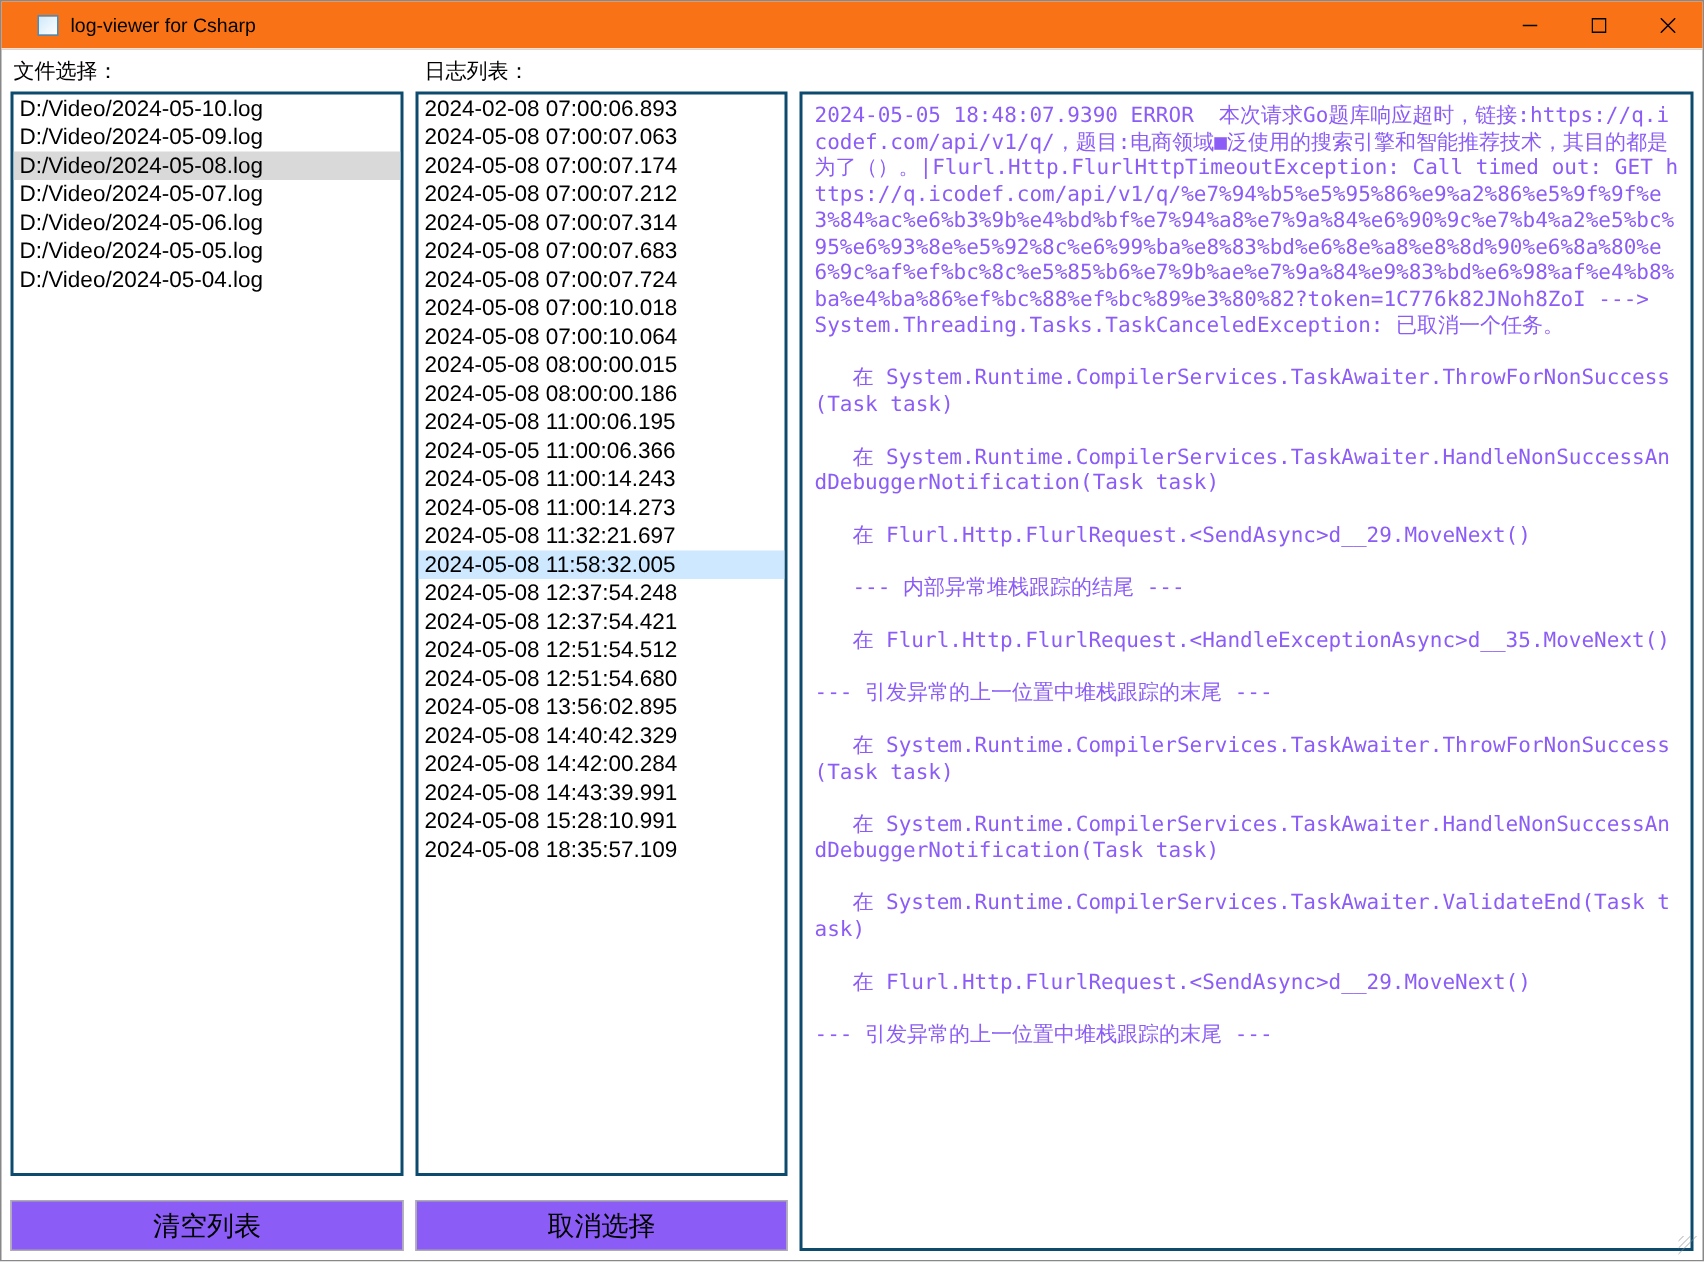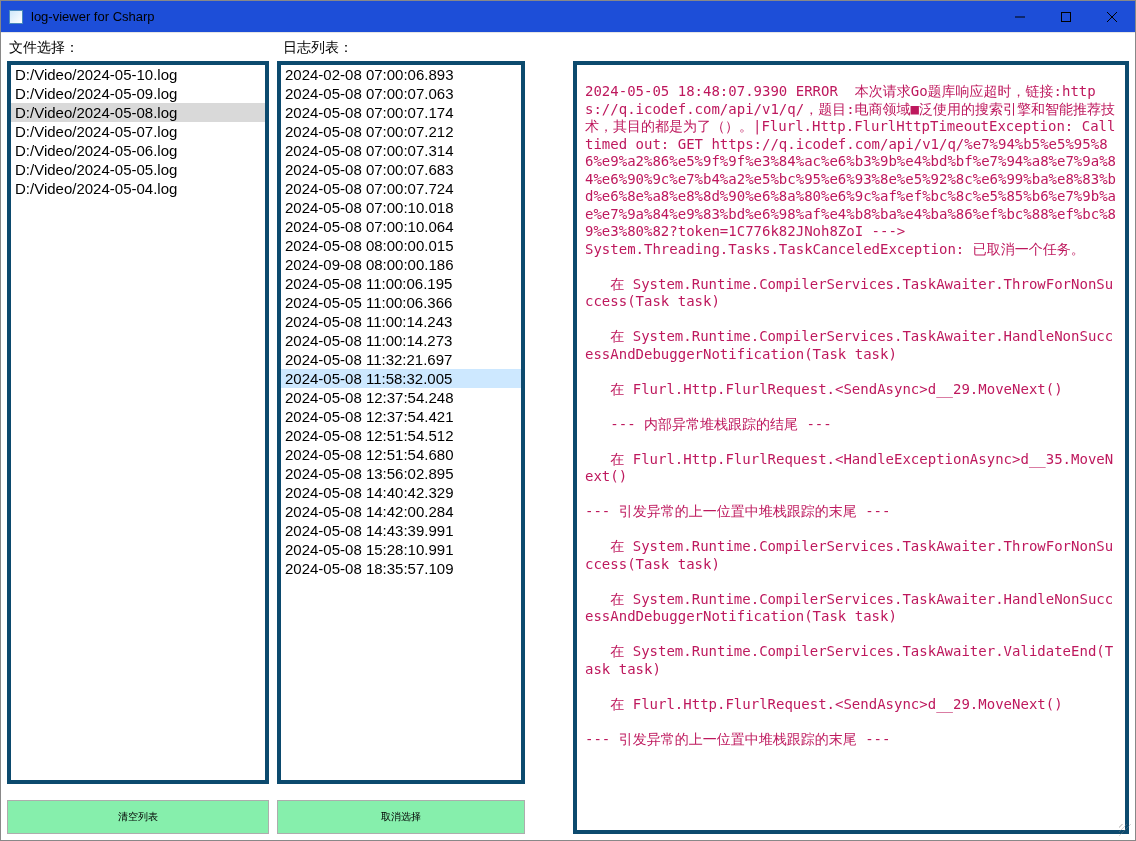--- a/index.html
+++ b/index.html
@@ -14,22 +14,22 @@
   .window {
     width: 1136px; height: 841px;
     display: flex; flex-direction: column;
     background: #fff;
     border: 1px solid #888;
     position: relative;
   }
   .titlebar {
     height: 32px;
     display: flex; align-items: center;
-    padding-left: 8px;
-    background: #1d4ed8;
+    padding-left: 24px;
+    background: #f97316;
     border-bottom: 1px solid #e5e5e5;
   }
   .titlebar-icon {
     width: 14px; height: 14px;
     border: 1px solid #4a8bbd;
     margin-right: 8px;
     display: inline-block;
     background: linear-gradient(135deg,#cfe8fa 0%,#fff 100%);
   }
   .titlebar-text { flex: 1; font-size: 13px; color: #000; }
@@ -61,51 +61,50 @@
   .col {
     display: flex; flex-direction: column;
     min-height: 0;
   }
   .col-files { width: 262px; }
   .col-stamps { width: 248px; }
   .col-detail { flex: 1; }
 
   .listbox {
     flex: 1;
-    border: 4px solid #0c4a6e;
+    border: 2px solid #0c4a6e;
     background: #fff;
     overflow-y: auto;
     min-height: 0;
   }
   .listbox.detail {
-    padding: 18px 8px;
+    padding: 6px 8px;
     font-family: "SimSun", "NSimSun", monospace;
     font-size: 14px;
     line-height: 1.25;
     white-space: pre-wrap;
     word-break: break-all;
-    color: #be185d;
-    margin-left: 40px;
+    color: #8b5cf6;
   }
   .list-item {
     padding: 1px 4px;
     font-size: 15px;
     cursor: default;
     white-space: nowrap;
   }
   .list-item.selected-gray { background: #d9d9d9; }
   .list-item.selected-blue { background: #cde8ff; }
 
   .bottom-btn {
     margin-top: 16px;
     height: 34px;
     border: 1px solid #adadad;
-    background: #86efac;
+    background: #8b5cf6;
     display: flex; align-items: center; justify-content: center;
-    font-size: 10px;
+    font-size: 18px;
     cursor: pointer;
   }
 
   .resize-grip {
     position: absolute;
     right: 2px; bottom: 2px;
     width: 14px; height: 14px;
     opacity: 0.35;
     background:
       linear-gradient(135deg, transparent 8px, #888 8px, #888 9px, transparent 9px),
@@ -171,21 +170,21 @@
           <div class="list-item">2024-02-08 07:00:06.893</div>
           <div class="list-item">2024-05-08 07:00:07.063</div>
           <div class="list-item">2024-05-08 07:00:07.174</div>
           <div class="list-item">2024-05-08 07:00:07.212</div>
           <div class="list-item">2024-05-08 07:00:07.314</div>
           <div class="list-item">2024-05-08 07:00:07.683</div>
           <div class="list-item">2024-05-08 07:00:07.724</div>
           <div class="list-item">2024-05-08 07:00:10.018</div>
           <div class="list-item">2024-05-08 07:00:10.064</div>
           <div class="list-item">2024-05-08 08:00:00.015</div>
-          <div class="list-item">2024-09-08 08:00:00.186</div>
+          <div class="list-item">2024-05-08 08:00:00.186</div>
           <div class="list-item">2024-05-08 11:00:06.195</div>
           <div class="list-item">2024-05-05 11:00:06.366</div>
           <div class="list-item">2024-05-08 11:00:14.243</div>
           <div class="list-item">2024-05-08 11:00:14.273</div>
           <div class="list-item">2024-05-08 11:32:21.697</div>
           <div class="list-item selected-blue">2024-05-08 11:58:32.005</div>
           <div class="list-item">2024-05-08 12:37:54.248</div>
           <div class="list-item">2024-05-08 12:37:54.421</div>
           <div class="list-item">2024-05-08 12:51:54.512</div>
           <div class="list-item">2024-05-08 12:51:54.680</div>

